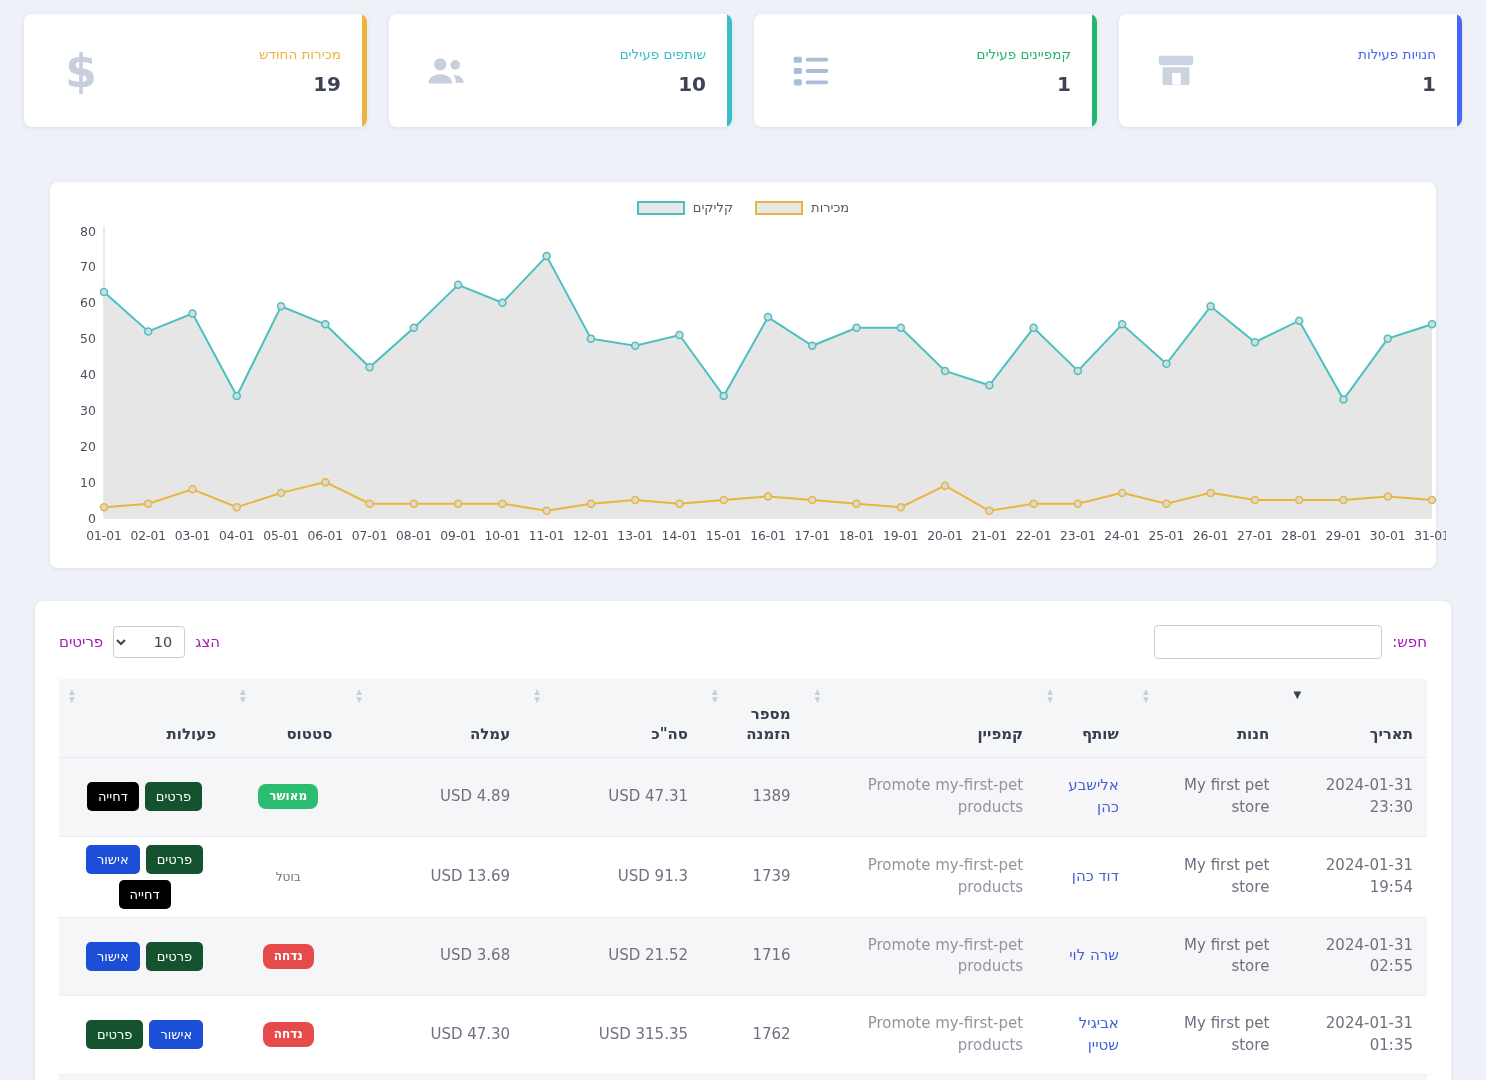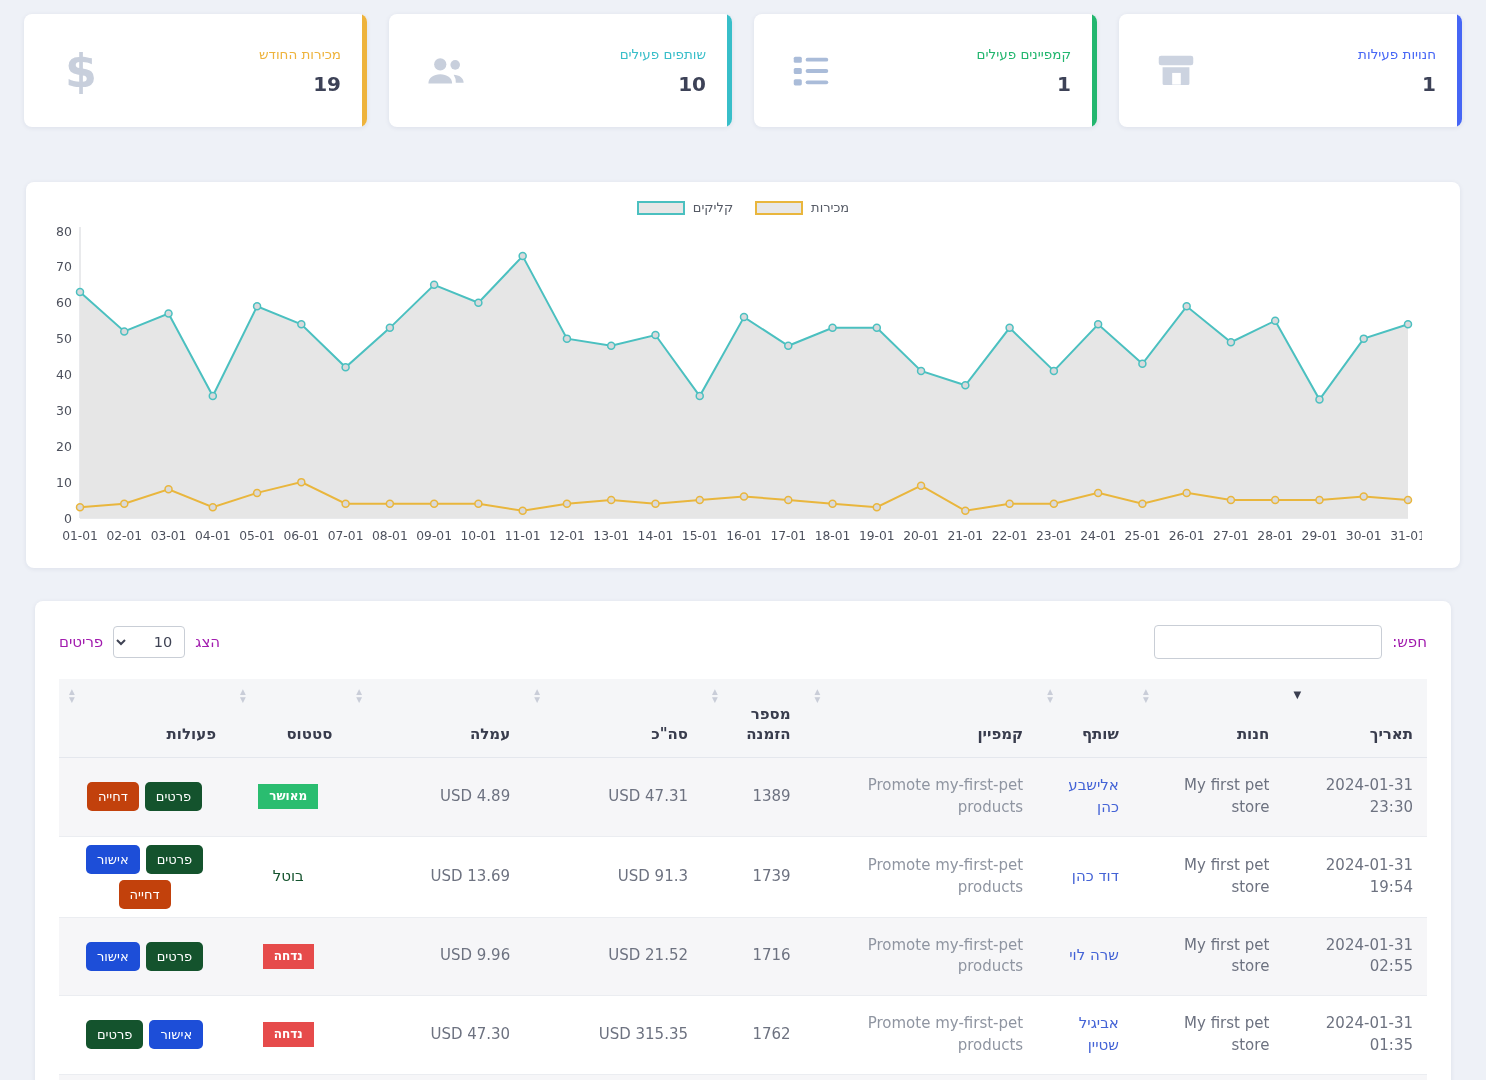--- a/index.html
+++ b/index.html
@@ -12,21 +12,21 @@
   .stat-card{flex:1;position:relative;background:#fff;border-radius:8px;box-shadow:0 1px 5px rgba(25,39,88,.08);
     height:113px;padding:18px 26px;display:flex;justify-content:space-between;align-items:center;overflow:hidden}
   .stat-card::after{content:"";position:absolute;top:0;bottom:0;right:0;width:5px;background:var(--accent);
     border-radius:0 8px 8px 0}
   .stat-label{color:var(--accent);font-weight:normal;font-size:13.5px}
   .stat-value{color:#3d4257;font-weight:bold;font-size:20px;margin-top:10px}
   .stat-icon{width:50px;height:50px;display:flex;align-items:center;justify-content:center;margin-left:6px}
   .stat-icon svg{width:46px;height:46px}
   .dollar-glyph{font-size:46px;font-weight:bold;line-height:1}
   
-  .chart-card{margin:55px 2px 0;padding:18px 20px 16px}
+  .chart-card{margin:55px 26px 0;padding:18px 20px 16px}
   .legend{display:flex;justify-content:center;align-items:center;gap:22px;direction:ltr;margin-bottom:8px}
   .legend-item{display:inline-flex;align-items:center;gap:8px;cursor:pointer}
   .legend-box{width:48px;height:14px;background:#e7e7e7;border:2px solid #999;display:inline-block}
   .legend-label{font-size:13px;color:#565b66}
   .chart-area{direction:ltr}
   
   .table-card{margin:33px 11px 0;padding:24px 24px 10px;min-height:620px}
   .table-controls{display:flex;justify-content:space-between;align-items:center;margin-bottom:20px}
   .search-group,.show-group{display:flex;align-items:center;gap:10px}
   .ctl-label{font-size:15px;color:#a21caf}
@@ -39,31 +39,31 @@
     color:#383c4d;font-weight:bold;vertical-align:bottom;line-height:1.3;border-bottom:1px solid #e4e7ed;cursor:pointer}
   .sort{position:absolute;top:9px;left:10px;text-align:center}
   .sort i{display:block;font-style:normal;font-size:7.5px;line-height:1.05;color:#c9cdd8}
   .sort.sorted{font-size:10px;color:#3a3e50}
   tbody td{padding:17px 14px;text-align:right;font-size:15px;color:#6d7280;border-top:1px solid #ebedf1;
     vertical-align:middle;line-height:1.45;overflow:hidden}
   tbody tr:nth-child(odd){background:#f6f6f8}
   .cell-campaign{color:#8f95a1}
   .partner-link{color:#4463d6;text-decoration:none;cursor:pointer}
   .cell-status{text-align:center}
-  .badge{display:inline-block;color:#fff;font-size:12px;font-weight:bold;padding:4px 11px;border-radius:0}
+  .badge{display:inline-block;color:#fff;font-size:12px;font-weight:bold;padding:4px 11px;border-radius:8px}
   .badge.success{background:#2abd70}
   .badge.danger{background:#e64b4b}
-  .status-plain{color:#14532d;font-size:15px}
+  .status-plain{color:#737373;font-size:12px}
   .cell-actions{padding:8px;text-align:center}
   .actions-wrap{display:flex;flex-wrap:wrap;justify-content:center;gap:6px;row-gap:6px}
   .btn{display:inline-block;color:#fff;font-size:13px;padding:7px 11px;border-radius:5px;border:none;cursor:pointer;
     font-family:inherit;white-space:nowrap}
   .btn.info{background:#14532d}
   .btn.success{background:#1d4ed8}
-  .btn.danger{background:#c2410c}
+  .btn.danger{background:#000000}
 </style>
 </head>
 <body>
 
 <div class="page">
 
   <div class="stats-row" id="statsRow">
       <div class="stat-card" style="--accent: #4666f5;">
         <div class="stat-text">
           <div class="stat-label">חנויות פעילות</div>
@@ -334,21 +334,21 @@
           <tr>
             <td class="cell-date">
               <div>2024-01-31</div>
               <div>02:55</div>
             </td>
             <td class="cell-store">My first pet store</td>
             <td class="cell-partner"><a class="partner-link">שרה לוי</a></td>
             <td class="cell-campaign">Promote my-first-pet products</td>
             <td class="cell-order">1716</td>
             <td class="cell-total">USD 21.52</td>
-            <td class="cell-comm">USD 9.96</td>
+            <td class="cell-comm">USD 3.68</td>
             <td class="cell-status"><span class="badge danger">נדחה</span></td>
             <td class="cell-actions">
               <div class="actions-wrap">
                 <button class="btn info">פרטים</button>
                 <button class="btn success">אישור</button>
               </div>
             </td>
           </tr>
           <tr>
             <td class="cell-date">

